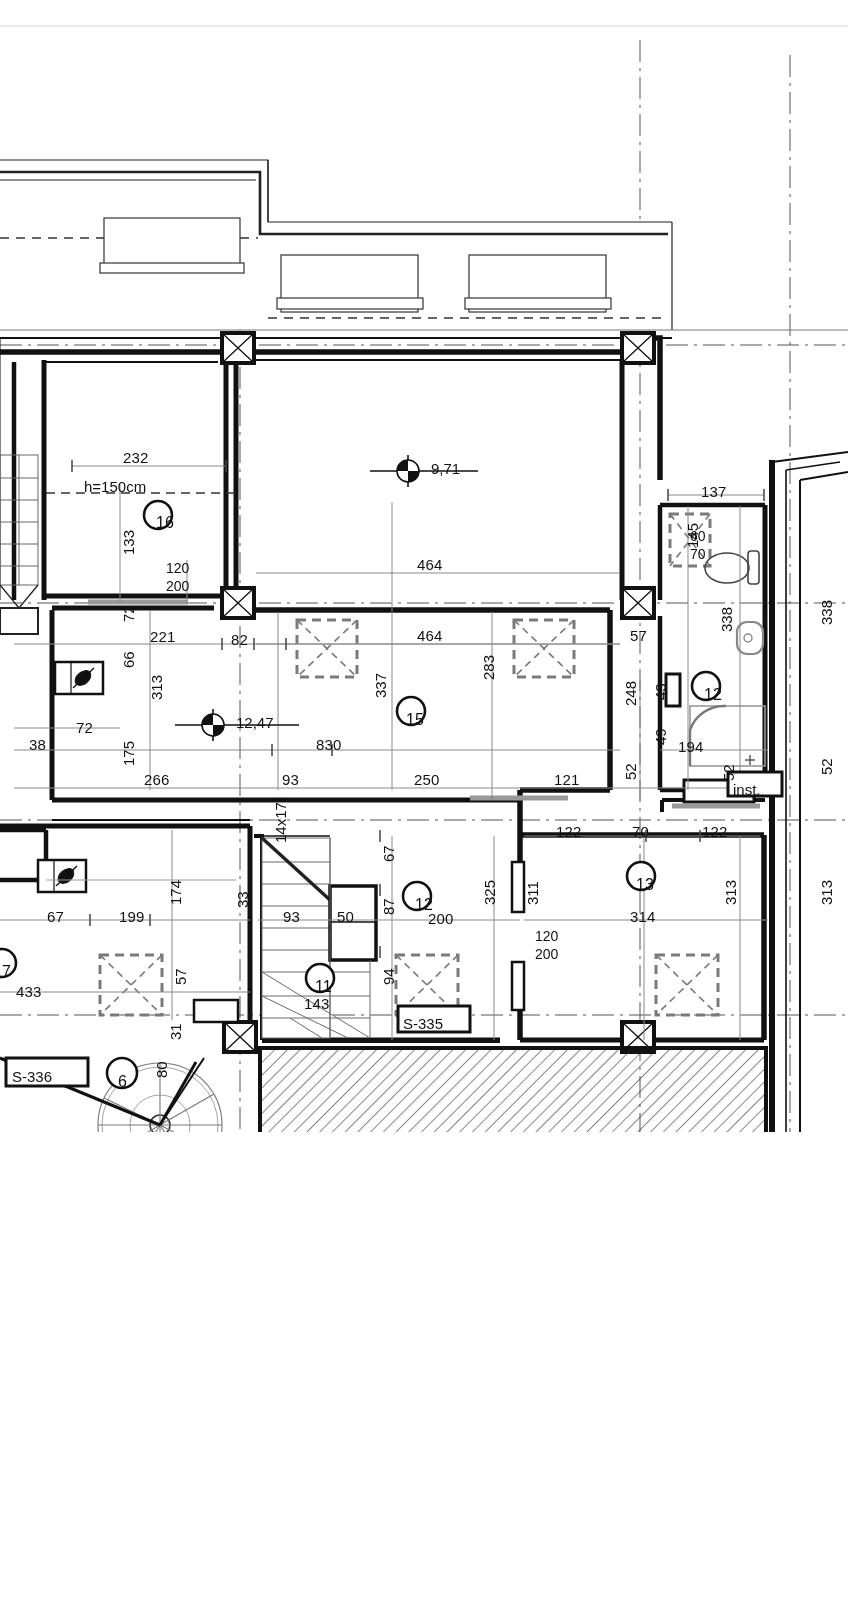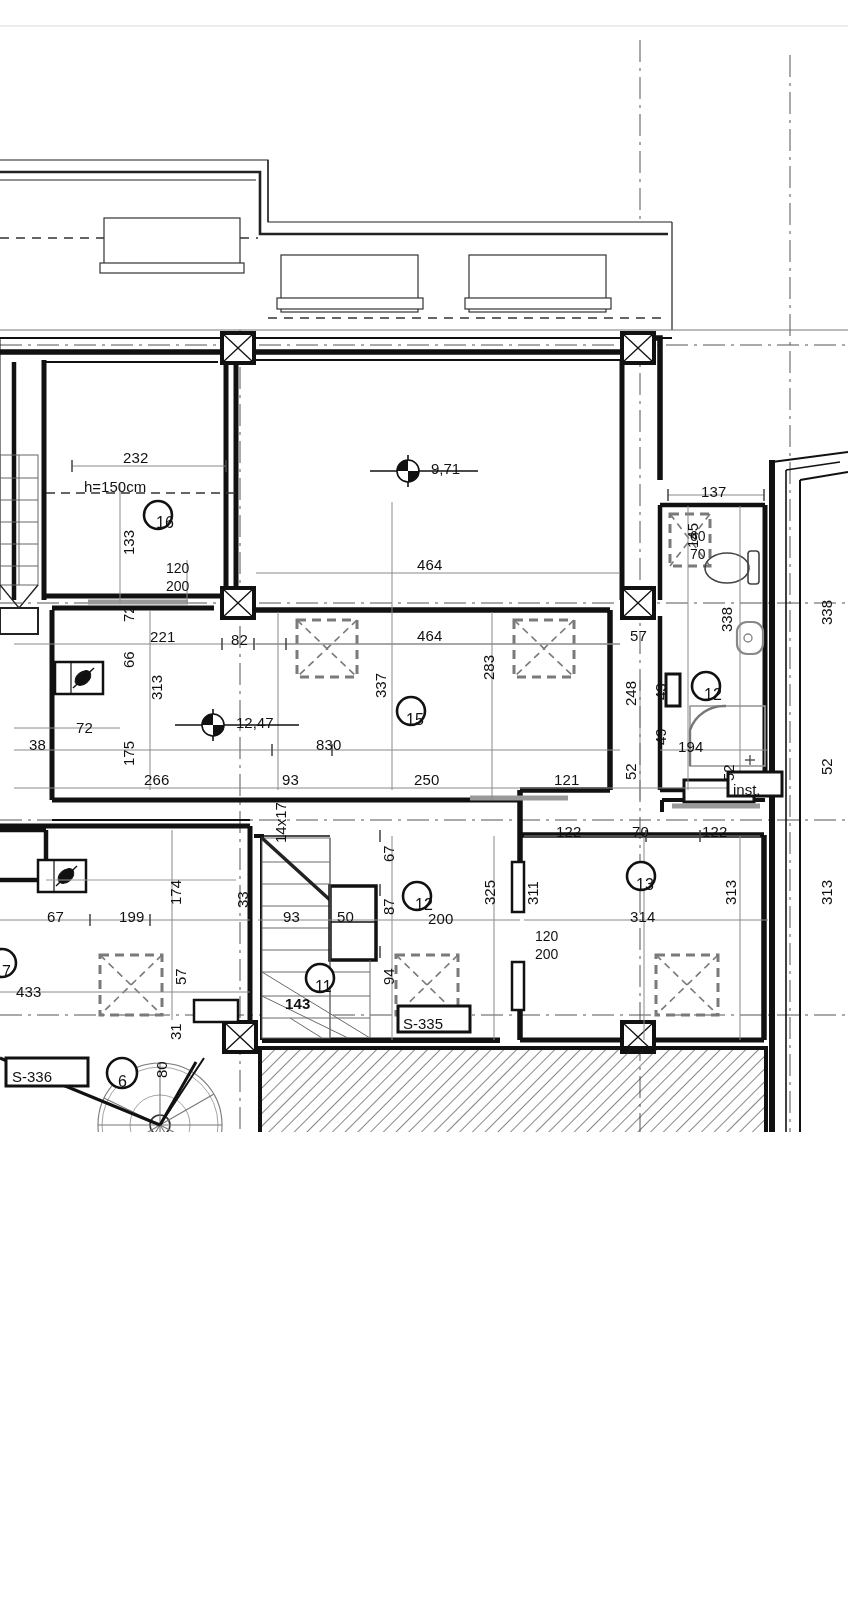--- a/index.html
+++ b/index.html
@@ -398,21 +398,21 @@
       <div class="txt dim" style="left: 414px; top: 771px;">250</div>
       <div class="txt dim" style="left: 554px; top: 771px;">121</div>
       <div class="txt dim" style="left: 678px; top: 738px;">194</div>
       <div class="txt dim" style="left: 29px; top: 736px;">38</div>
       <div class="txt dim" style="left: 76px; top: 719px;">72</div>
       <div class="txt dim" style="left: 47px; top: 908px;">67</div>
       <div class="txt dim" style="left: 119px; top: 908px;">199</div>
       <div class="txt dim" style="left: 16px; top: 983px;">433</div>
       <div class="txt dim" style="left: 283px; top: 908px;">93</div>
       <div class="txt dim" style="left: 337px; top: 908px;">50</div>
-      <div class="txt dim" style="left: 285px; top: 995px; font-weight: bold;">143</div>
+      <div class="txt dim" style="left: 304px; top: 995px;">143</div>
       <div class="txt dim" style="left: 428px; top: 910px;">200</div>
       <div class="txt dim" style="left: 556px; top: 823px;">122</div>
       <div class="txt dim" style="left: 632px; top: 823px;">70</div>
       <div class="txt dim" style="left: 702px; top: 823px;">122</div>
       <div class="txt dim" style="left: 630px; top: 908px; text-align: right;">314</div>
       <div class="txt dimv" style="left: 120px; top: 555px; transform: rotate(-90deg); transform-origin: 0px 0px;">133</div>
       <div class="txt dimv" style="left: 120px; top: 622px; transform: rotate(-90deg); transform-origin: 0px 0px;">72</div>
       <div class="txt dimv" style="left: 120px; top: 668px; transform: rotate(-90deg); transform-origin: 0px 0px;">66</div>
       <div class="txt dimv" style="left: 148px; top: 700px; transform: rotate(-90deg); transform-origin: 0px 0px;">313</div>
       <div class="txt dimv" style="left: 120px; top: 766px; transform: rotate(-90deg); transform-origin: 0px 0px;">175</div>

